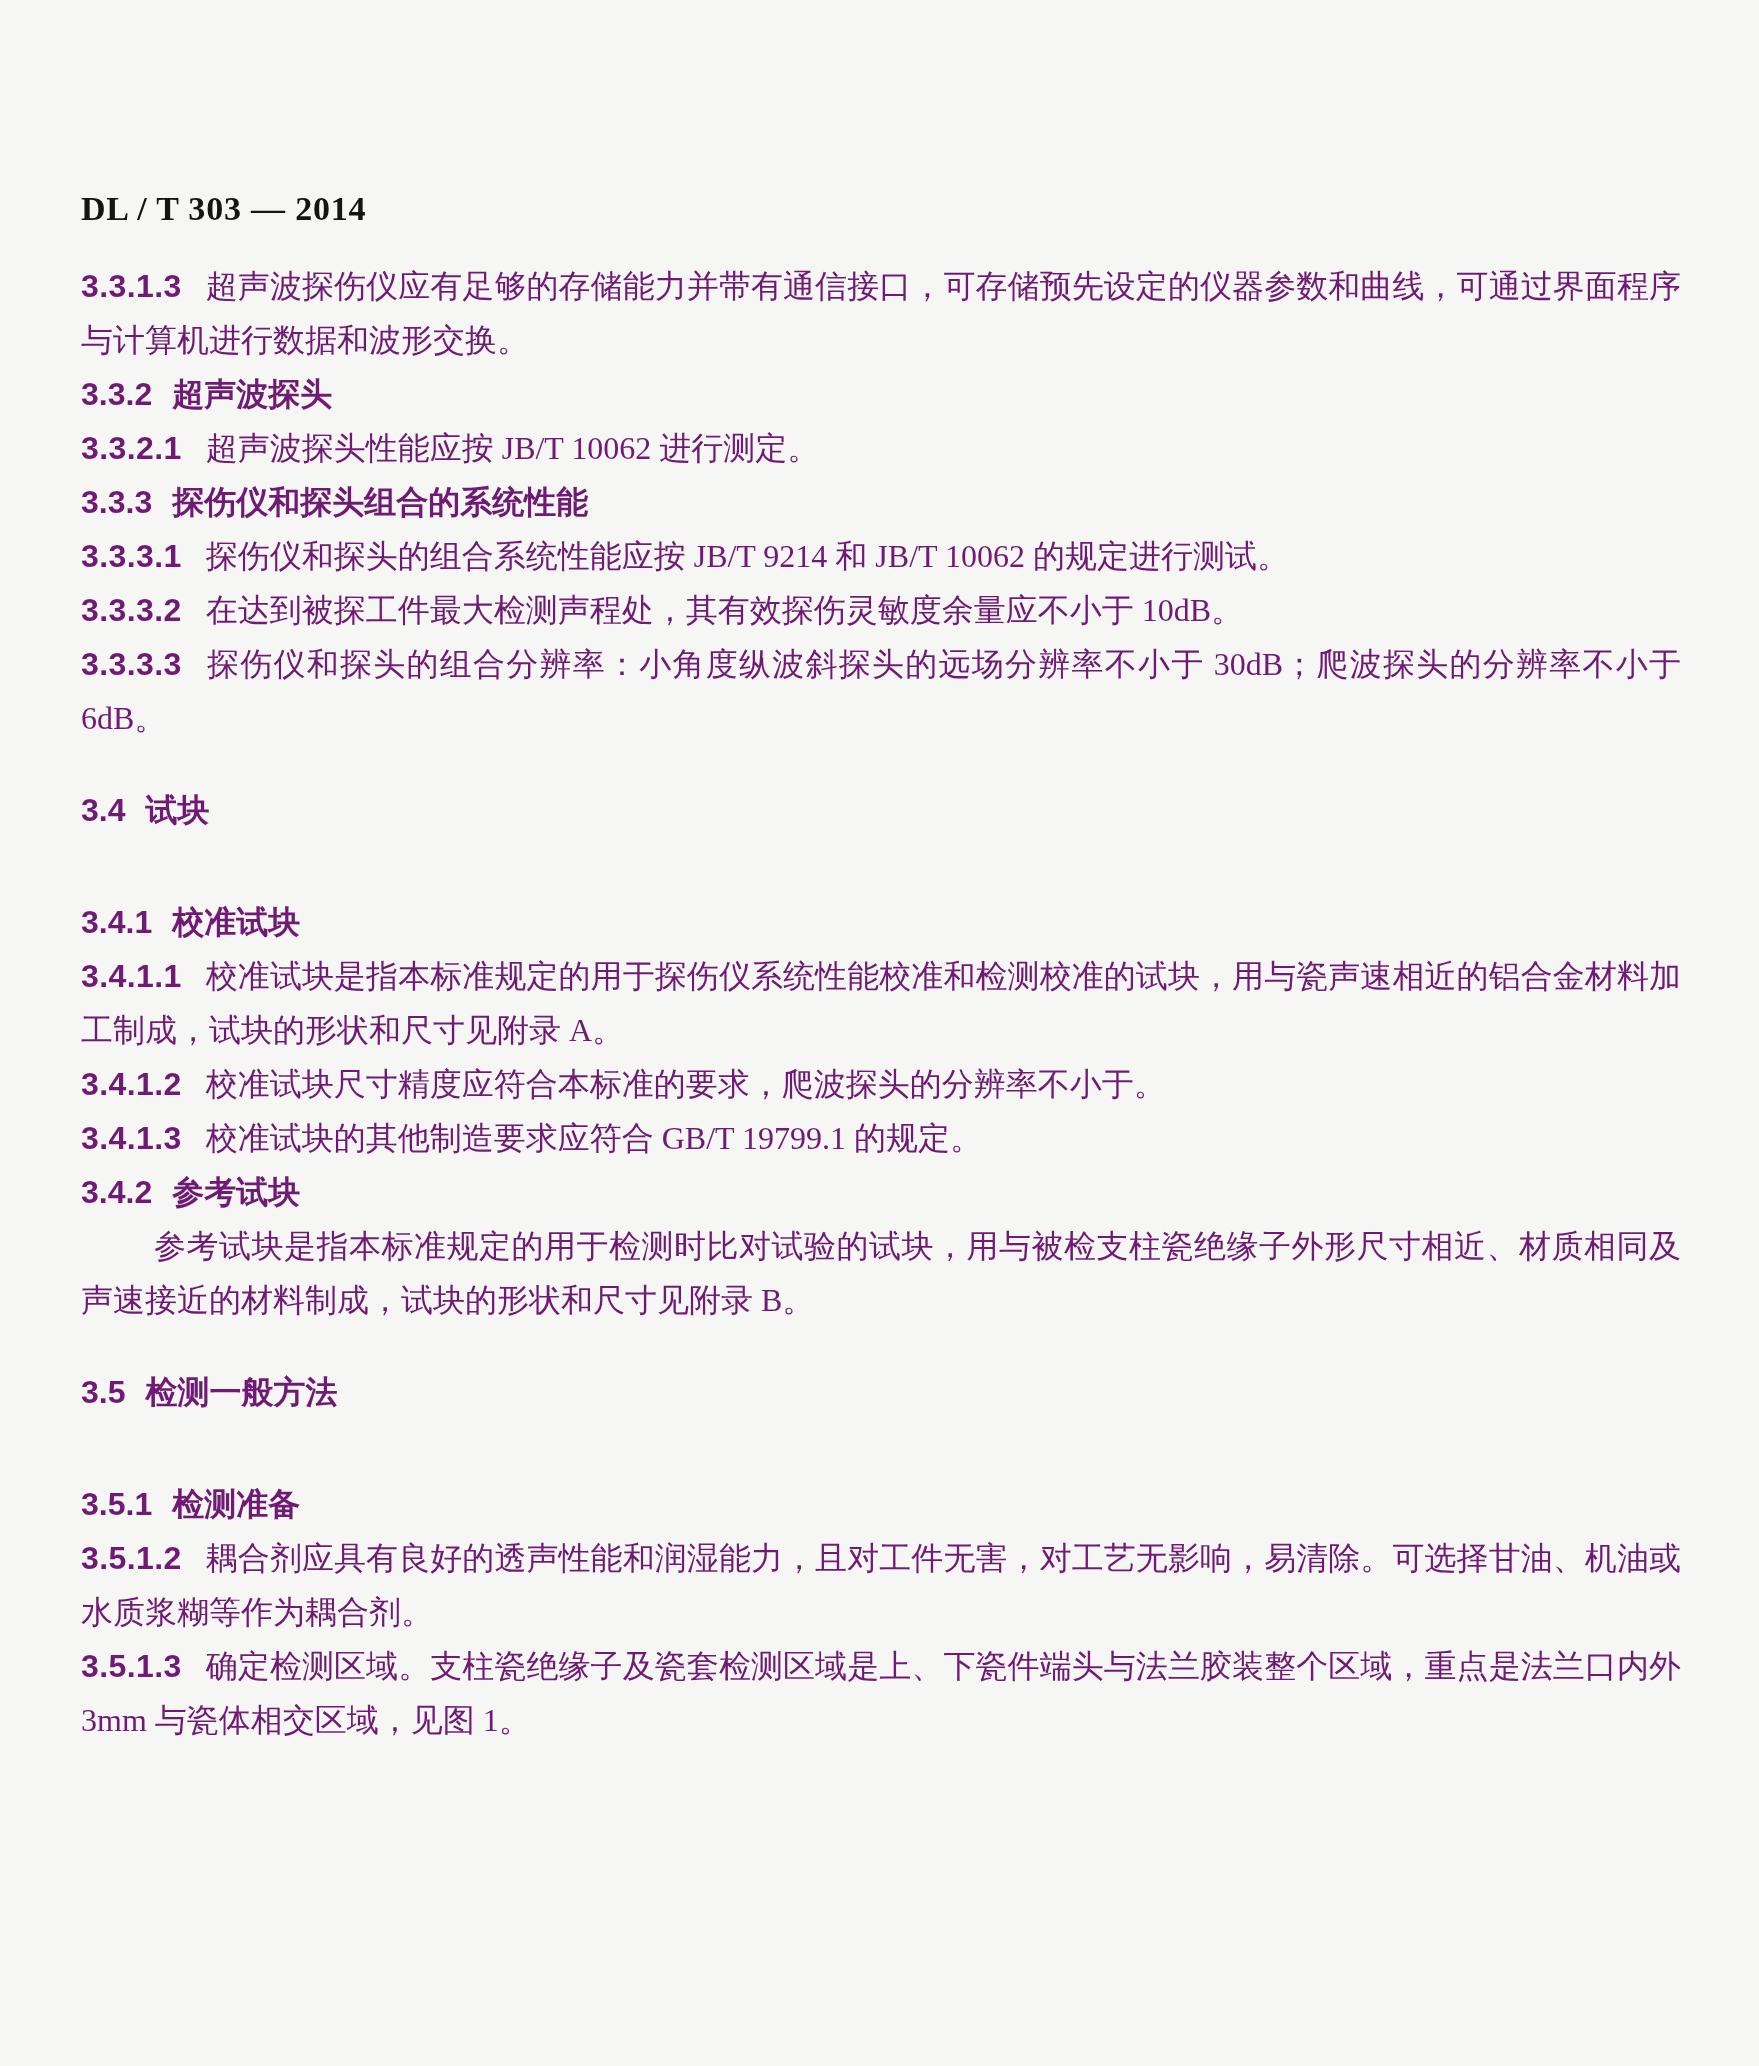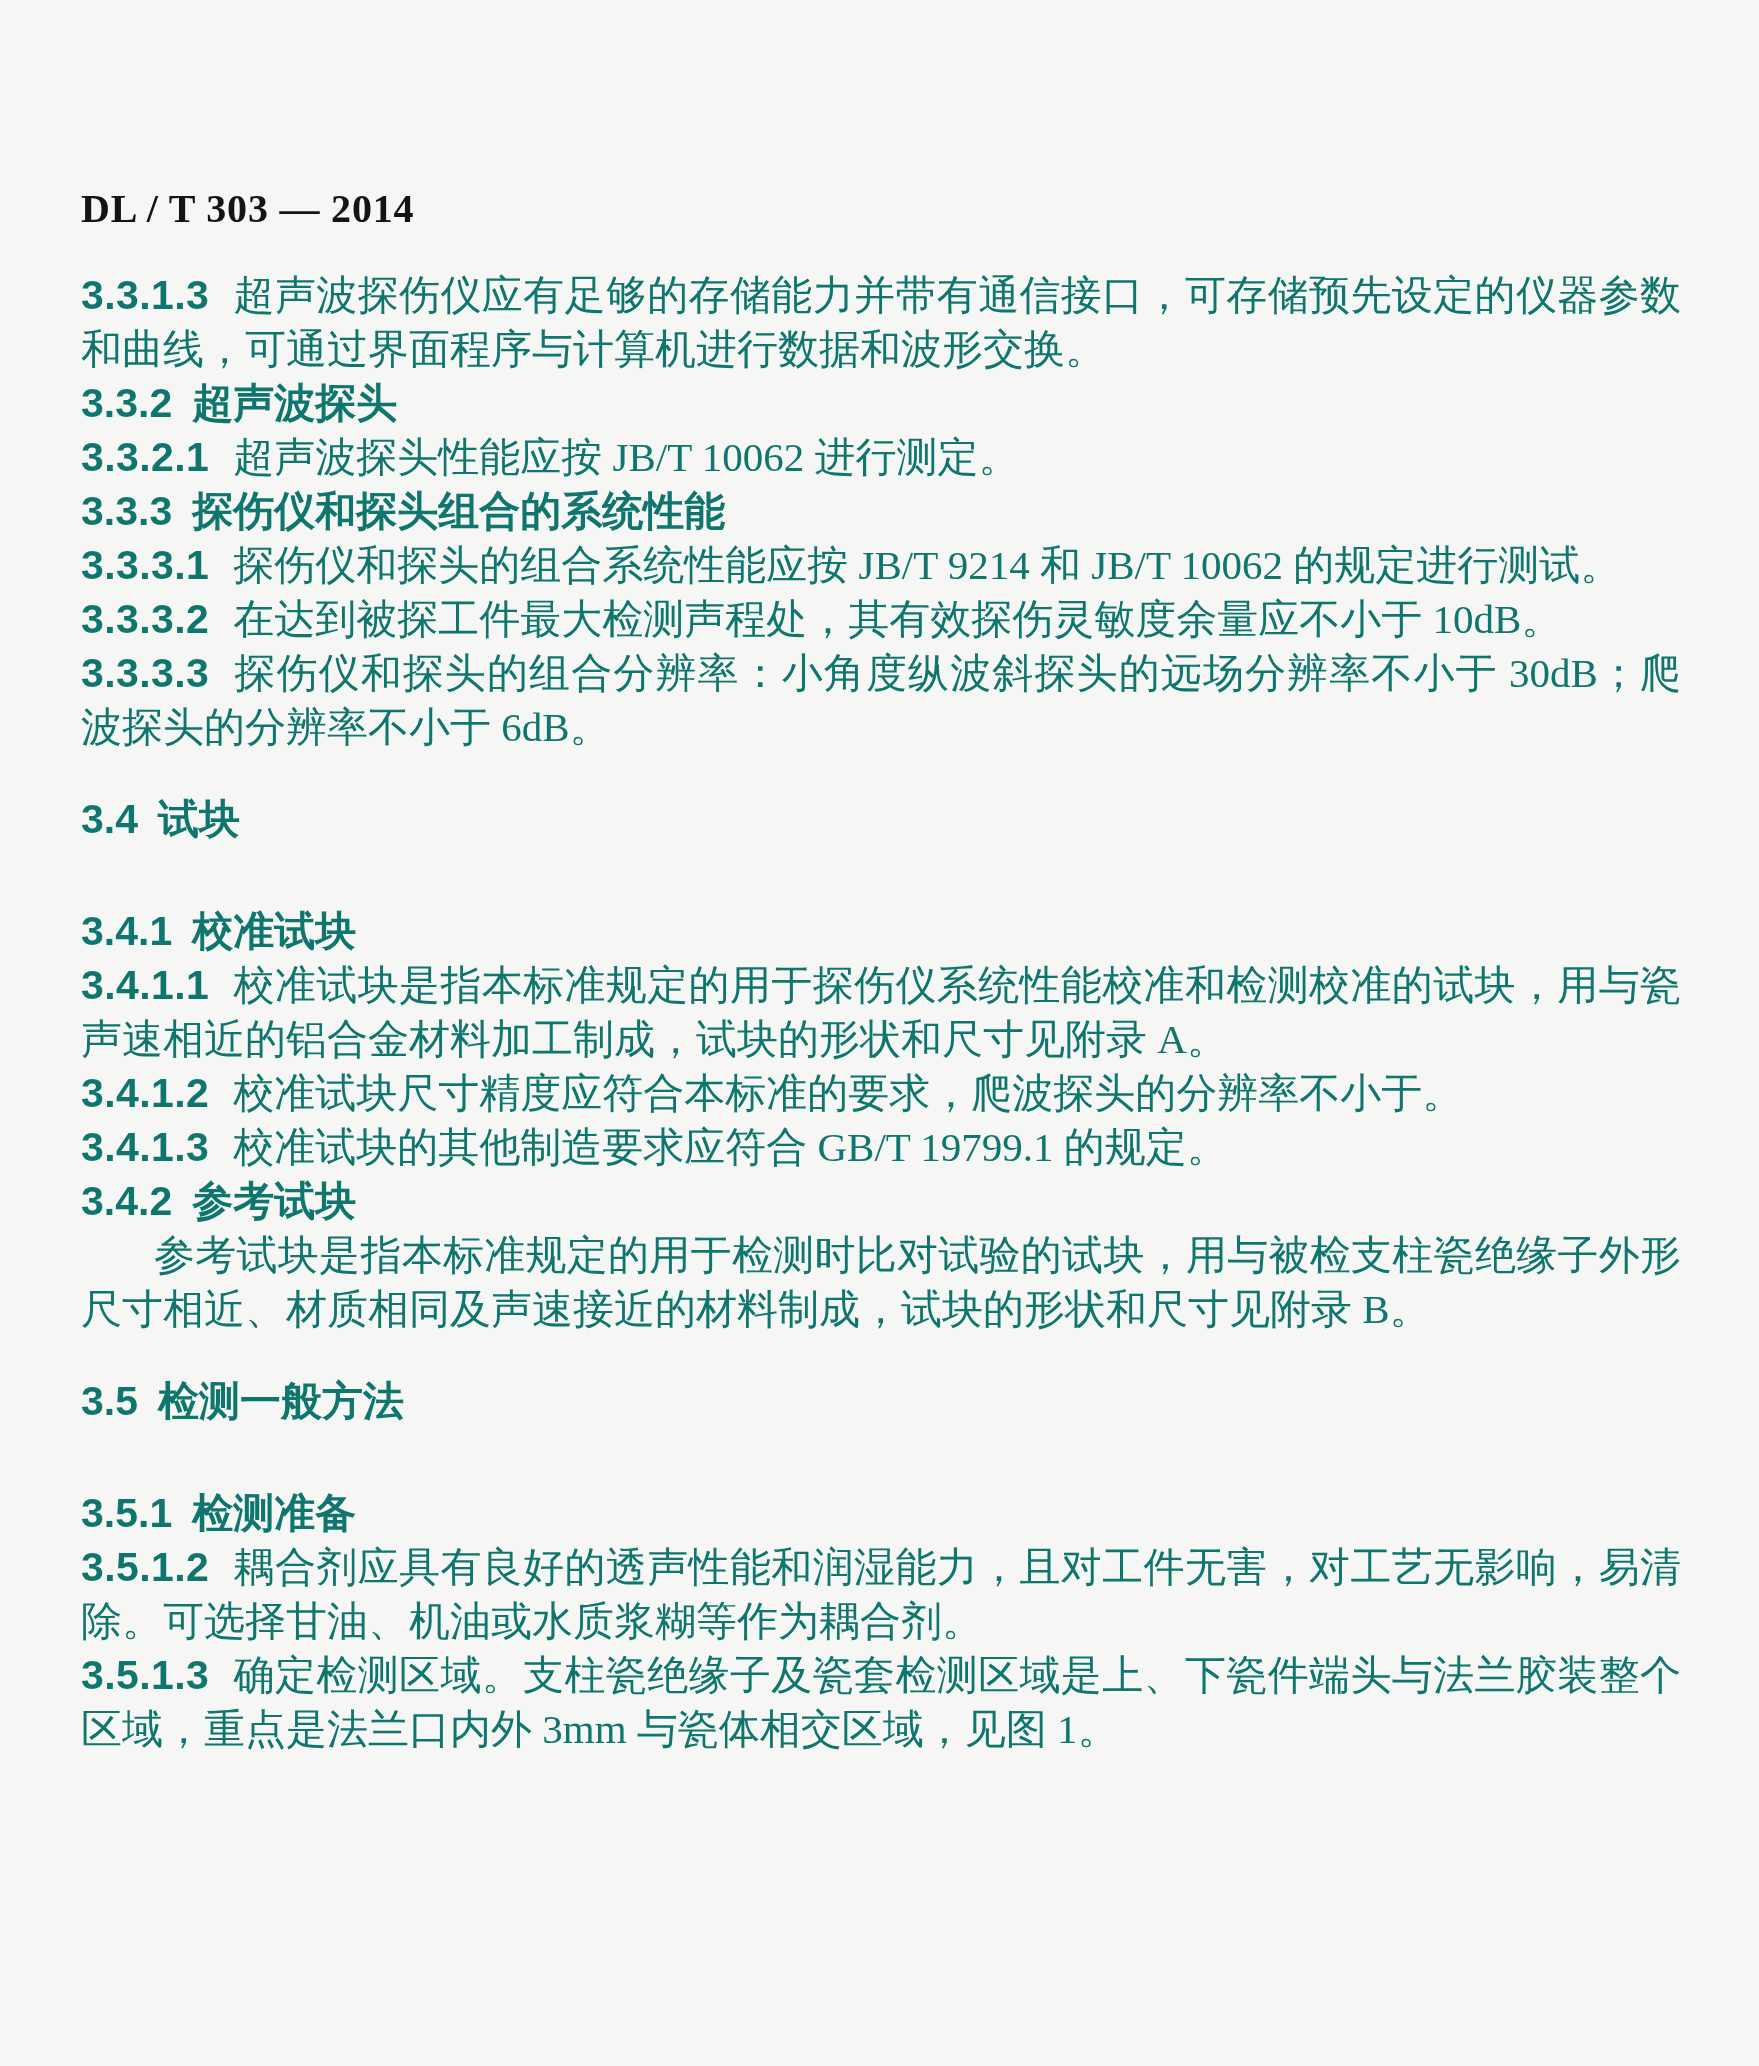--- a/index.html
+++ b/index.html
@@ -11,33 +11,33 @@
   .page {
     position: relative;
     width: 1760px; height: 2734px;
     background: #f6f6f5;
     color: #1b1b1b;
     overflow: hidden;
     box-sizing: border-box;
     padding: 188px 79px 0 81px;
   }
   .std-header {
-    font-size: 40px;
+    font-size: 34px;
     font-weight: bold;
     line-height: 41px;
     letter-spacing: 0.8px;
-    margin: 0 0 39px 0;
+    margin: 0 0 30px 0;
     color: #141414;
   }
   .content p { margin: 0; }
   .line {
-    font-size: 41px;
+    font-size: 32px;
     line-height: 54px;
     text-align: justify;
-    color: #0f766e;
+    color: #701a75;
   }
   .clause .no {
     font-weight: bold;
     font-family: "Liberation Sans", "DejaVu Sans", sans-serif;
     letter-spacing: 0.4px;
     margin-right: 24px;
     white-space: nowrap;
   }
   .heading {
     font-weight: bold;

